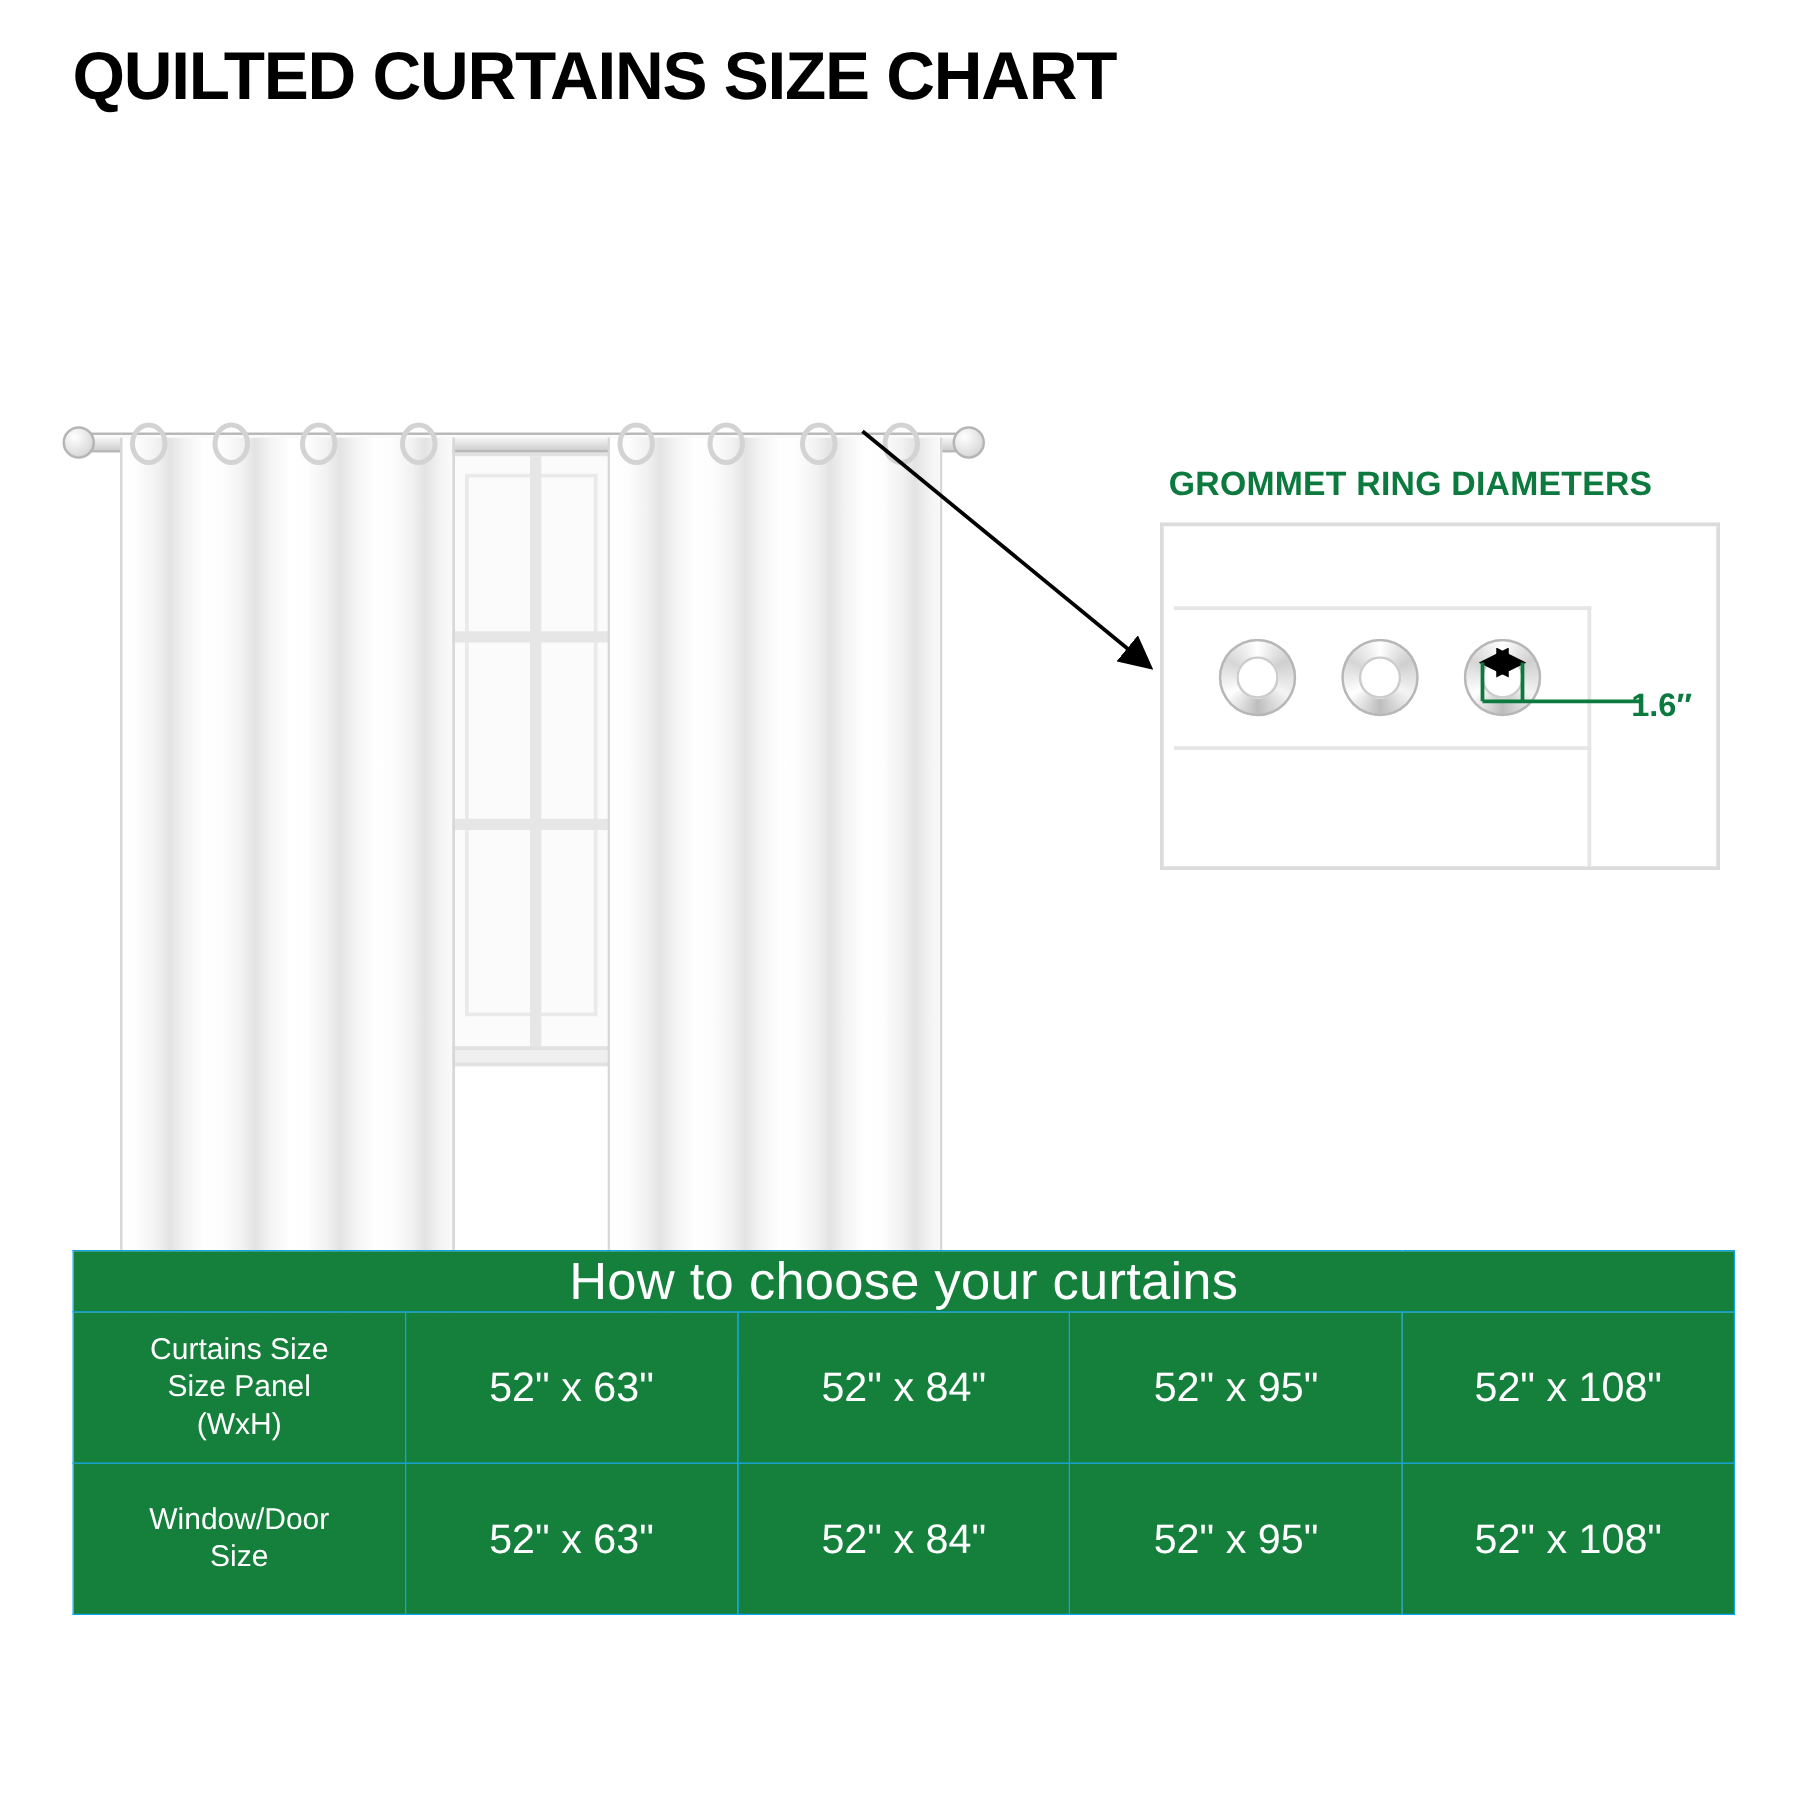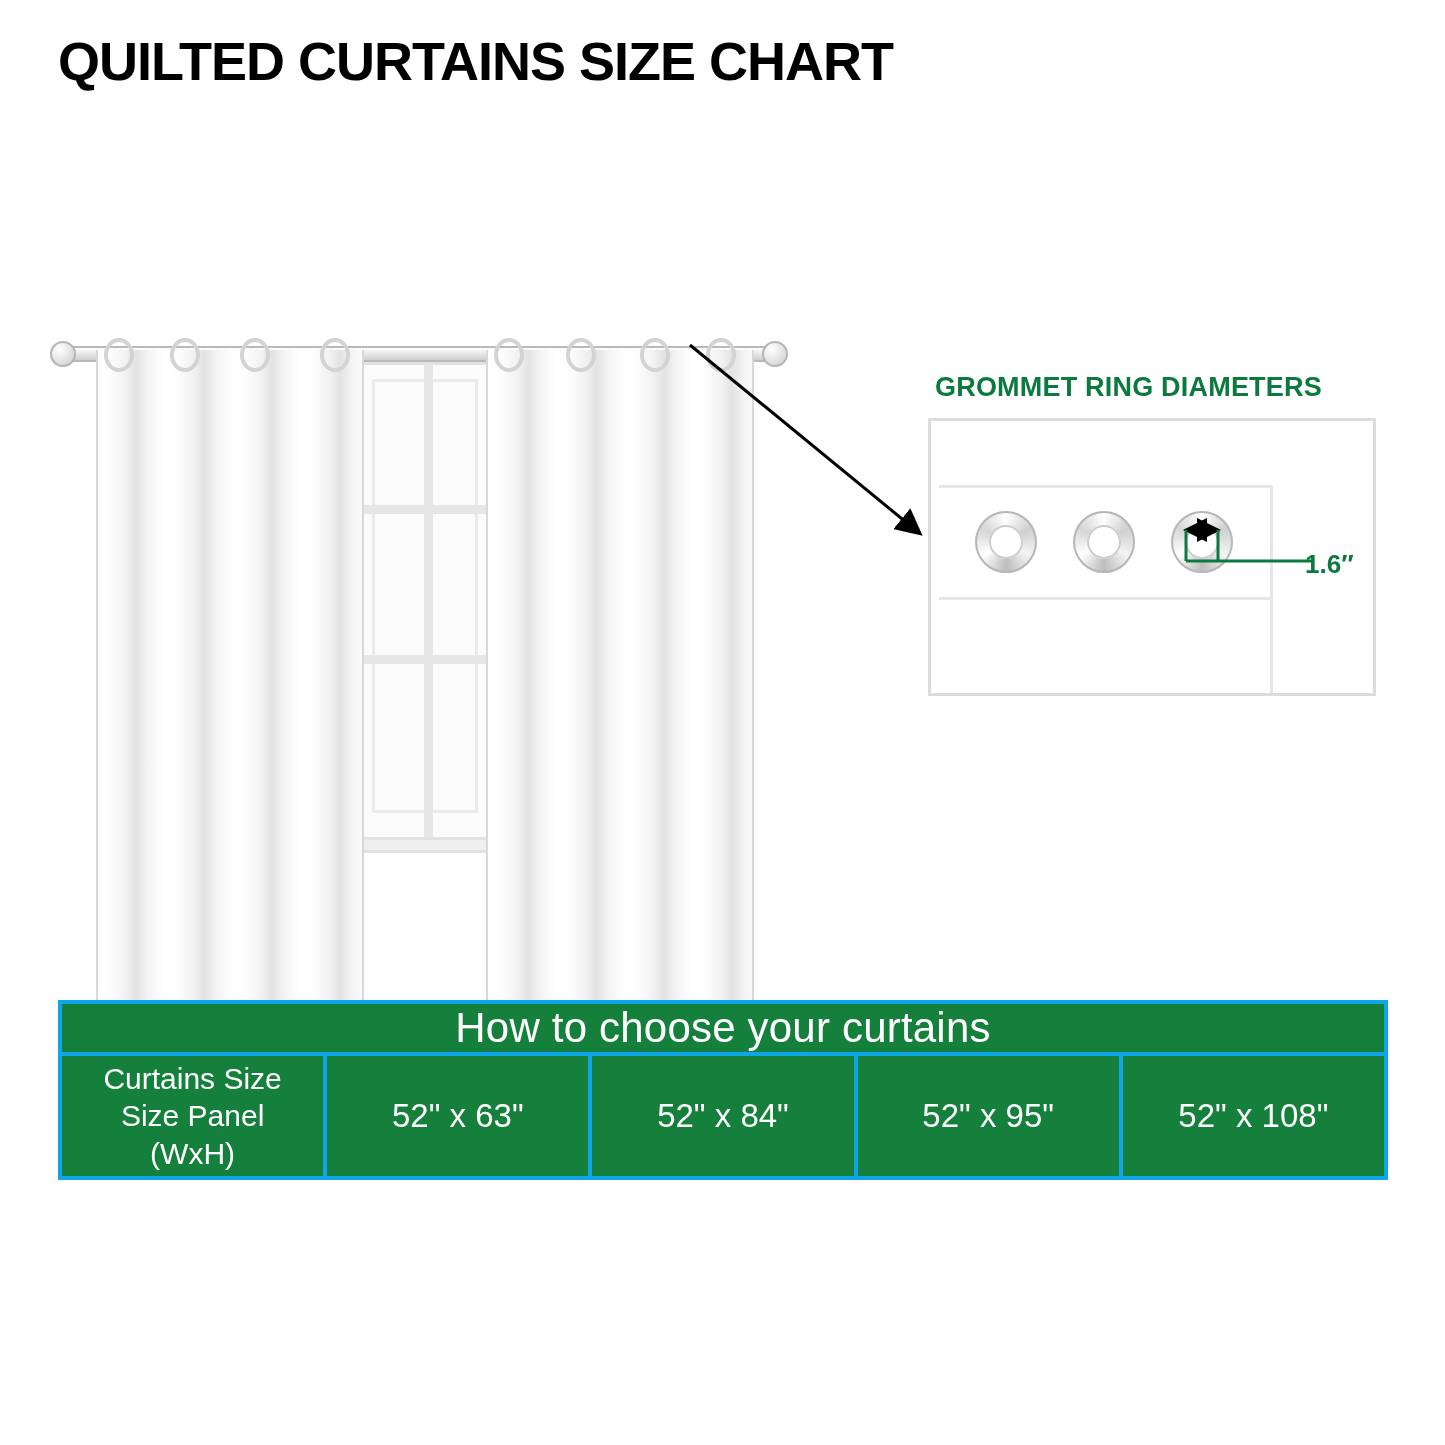--- a/index.html
+++ b/index.html
@@ -269,32 +269,32 @@
   }
   table.size-table {
     border-collapse: collapse;
     width: 100%;
     table-layout: fixed;
   }
   table.size-table th,
   table.size-table td {
     background: #15803c;
     color: #ffffff;
-    border: 4px solid #0ea5e9;
+    border: 1px solid #0ea5e9;
     padding: 0;
   }
   .tbl-title {
     font-size: 42px;
     font-weight: normal;
     text-align: center;
     padding: 18px 0 22px 0;
     letter-spacing: 0.2px;
   }
   .row-head {
-    font-size: 30px;
+    font-size: 24px;
     text-align: center;
     line-height: 1.25;
     padding: 16px 8px;
     width: 268px;
   }
   .cell {
     font-size: 33px;
     text-align: center;
     padding: 16px 8px;
   }
@@ -393,15 +393,25 @@
         <td class="row-head">
           <div>Curtains Size</div>
           <div>Size Panel</div>
           <div>(WxH)</div>
         </td>
         <td class="cell">52" x 63"</td>
         <td class="cell">52" x 84"</td>
         <td class="cell">52" x 95"</td>
         <td class="cell">52" x 108"</td>
       </tr>
+      <tr class="r2">
+        <td class="row-head">
+          <div>Window/Door</div>
+          <div>Size</div>
+        </td>
+        <td class="cell">52" x 63"</td>
+        <td class="cell">52" x 84"</td>
+        <td class="cell">52" x 95"</td>
+        <td class="cell">52" x 108"</td>
+      </tr>
     </tbody>
   </table>
 </div>
 
 </body></html>

